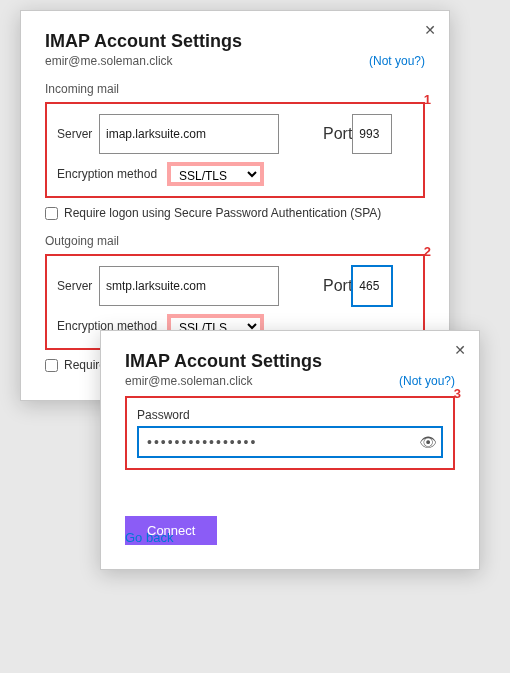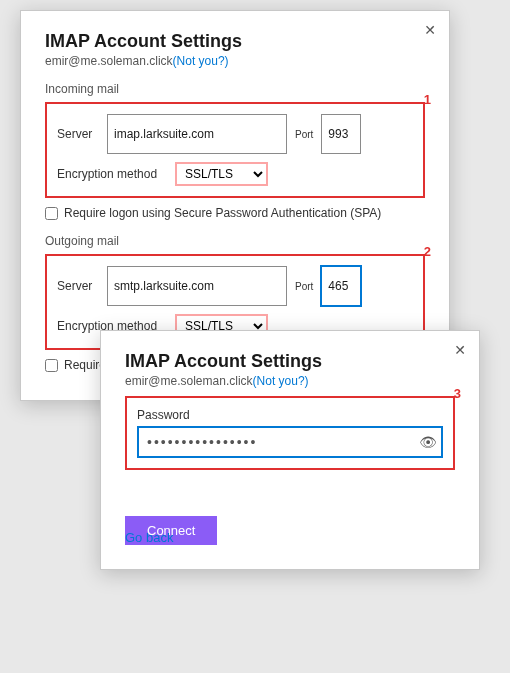--- a/index.html
+++ b/index.html
@@ -62,21 +62,21 @@
       font-weight: 600;
       color: #1a1a1a;
       margin-bottom: 2px;
     }
 
     .dialog-subtitle {
       font-size: 12px;
       color: #555;
       margin-bottom: 4px;
       display: flex;
-      justify-content: flex-start;
+      justify-content: space-between;
       align-items: center;
     }
 
     .not-you {
       color: #0078d4;
       cursor: pointer;
       font-size: 12px;
     }
 
     .section-label {
@@ -99,21 +99,20 @@
       right: -8px;
       background: transparent;
       color: #e03030;
       font-weight: bold;
       font-size: 14px;
     }
 
     .field-row {
       display: flex;
       align-items: center;
-      gap: 8px;
       margin-bottom: 8px;
     }
 
     .field-row:last-child {
       margin-bottom: 0;
     }
 
     .field-label {
       font-size: 12px;
       color: #333;
@@ -136,32 +135,33 @@
     .port-input {
       width: 40px;
     }
 
     .port-input.active {
       border-color: #0078d4;
       outline: 1px solid #0078d4;
     }
 
     .port-label {
-      font-size: 10px;
-      color: #333;
+      font-size: 16px;
+      color: #333;
+      margin-left: 44px;
     }
 
     .encrypt-label {
       font-size: 12px;
       color: #333;
       min-width: 110px;
     }
 
     .select-input {
-      border: 2px solid #fca5a5;
+      border: 4px solid #fca5a5;
       padding: 2px 4px;
       font-size: 12px;
       height: 24px;
       background: #fff;
       cursor: pointer;
     }
 
     .checkbox-row {
       display: flex;
       align-items: center;

